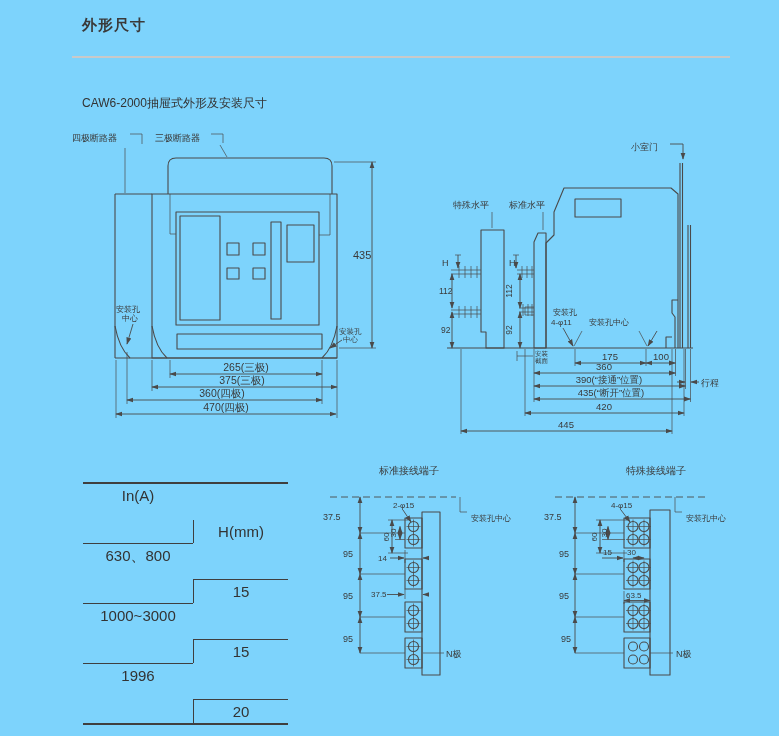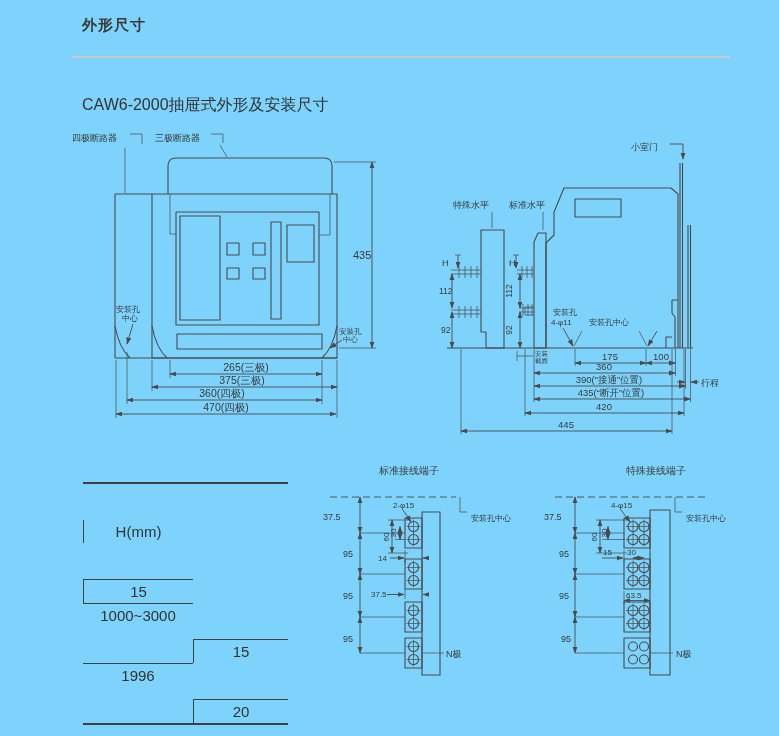--- a/index.html
+++ b/index.html
@@ -1,21 +1,21 @@
 <!DOCTYPE html>
 <html><head>
 <meta charset="utf-8">
 <style>
   html,body{margin:0;padding:0;background:#fff;}
   #page{position:relative;width:779px;height:736px;background:#7dd3fc;overflow:hidden;
         font-family:"Liberation Sans","DejaVu Sans",sans-serif;}
   .abs{position:absolute;}
   #doc-title{left:82px;top:16px;font-size:15px;font-weight:bold;color:#3a3a3a;letter-spacing:1px;}
   #title-rule{left:72px;top:56px;width:658px;height:2px;background:#c9c9c9;}
-  #doc-subtitle{left:82px;top:95px;font-size:16px;color:#333;}
+  #doc-subtitle{left:82px;top:95px;font-size:12px;color:#333;}
   svg{position:absolute;overflow:visible;}
   .ln{fill:none;stroke:#4a4a4a;stroke-width:1.1;stroke-linejoin:round;}
   .thin{fill:none;stroke:#4a4a4a;stroke-width:0.7;}
   .dim{fill:none;stroke:#4a4a4a;stroke-width:0.9;}
   .dsh{stroke-dasharray:7 4;}
   svg text{fill:#3a3a3a;}
   .t6{font-size:6.5px}.t75{font-size:7.5px}.t8{font-size:8px}.t85{font-size:8.5px}
   .t9{font-size:9px}.t95{font-size:9.5px}.t10{font-size:10px}.t105{font-size:10.5px}.t11{font-size:11px}
   .mid{text-anchor:middle;}
   
@@ -172,23 +172,25 @@
       <path class="dim" d="M22,296 H233" marker-start="url(#m2)" marker-end="url(#m2)"></path>
       <text x="127" y="293" class="t95 mid">445</text>
       <path class="dim" d="M238,247 H246" marker-end="url(#m2)"></path>
       <path class="dim" d="M260,247 H252" marker-end="url(#m2)"></path>
       <text x="262" y="251" class="t9">行程</text>
     </g>
   </svg>
 
   <div class="abs" id="spec-table">
     <div class="row">
+      <div class="cell c1">In(A)</div>
       <div class="cell c2">H(mm)</div>
     </div>
     <div class="row">
+      <div class="cell c1">630、800</div>
       <div class="cell c2">15</div>
     </div>
     <div class="row">
       <div class="cell c1">1000~3000</div>
       <div class="cell c2">15</div>
     </div>
     <div class="row">
       <div class="cell c1">1996</div>
       <div class="cell c2">20</div>
     </div>

